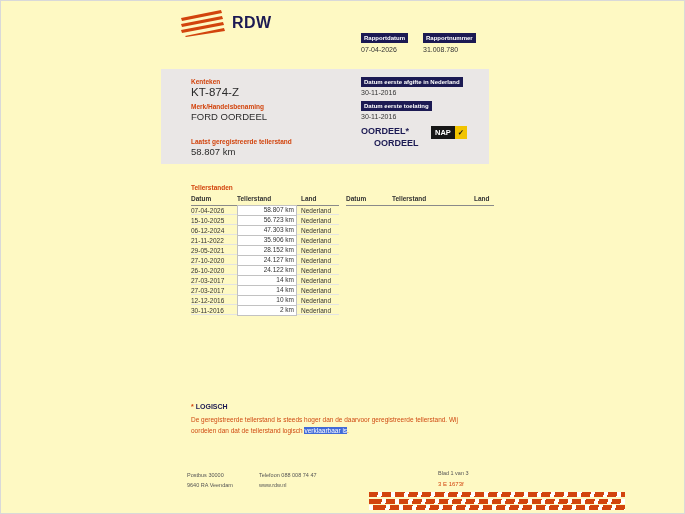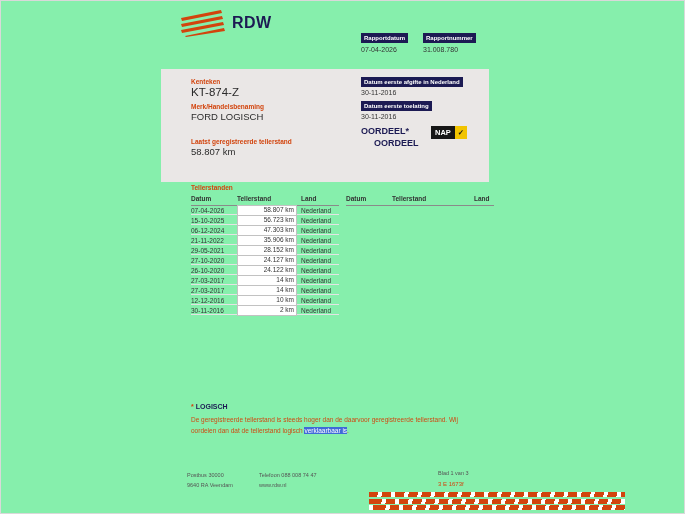--- a/index.html
+++ b/index.html
@@ -1,31 +1,31 @@
 <!DOCTYPE html>
 <html><head>
 <meta charset="utf-8">
 <style>
   * { margin:0; padding:0; box-sizing:border-box; }
   html,body { width:685px; height:514px; background:#fff; font-family:"Liberation Sans", sans-serif; }
-  .page { position:absolute; inset:0; background:#86efac; border:1px solid #d9d9d9; overflow:hidden; }
+  .page { position:absolute; inset:0; background:#fef9c3; border:1px solid #d9d9d9; overflow:hidden; }
 
   
   .logo { position:absolute; left:178px; top:8px; display:flex; align-items:center; gap:7px; }
   .logo-text { font-size:16px; font-weight:bold; color:#1c1a53; letter-spacing:.5px; }
   .doc-title { position:absolute; left:360px; top:11px; font-size:13px; font-weight:bold; color:#d2440d; }
   .chip { background:#1c1a53; color:#fff; font-size:6px; font-weight:bold; padding:2px 3px; display:inline-block; }
   .meta-label-1 { position:absolute; left:360px; top:32px; }
   .meta-label-2 { position:absolute; left:422px; top:32px; }
   .meta-val { position:absolute; font-size:7px; color:#333; }
   .meta-val-1 { left:360px; top:45px; }
   .meta-val-2 { left:422px; top:45px; }
 
   
-  .panel { position:absolute; left:160px; top:68px; width:328px; height:113px; background:#eae7e6; }
+  .panel { position:absolute; left:160px; top:68px; width:328px; height:95px; background:#eae7e6; }
   .p-lbl { position:absolute; font-size:6.5px; font-weight:bold; color:#d2440d; }
   .kenteken-label { left:30px; top:9px; }
   .kenteken-value { position:absolute; left:30px; top:17px; font-size:11.5px; color:#2b2b2b; }
   .merk-label { left:30px; top:34px; }
   .merk-value { position:absolute; left:30px; top:42px; font-size:9.5px; color:#2b2b2b; }
   .last-label { left:30px; top:69px; }
   .last-value { position:absolute; left:30px; top:77px; font-size:9.5px; color:#2b2b2b; }
   .chip-afgifte { position:absolute; left:200px; top:8px; }
   .val-afgifte { position:absolute; left:200px; top:20px; font-size:7px; color:#333; }
   .chip-toelating { position:absolute; left:200px; top:32px; }
@@ -90,21 +90,21 @@
   <span class="chip meta-label-1">Rapportdatum</span>
   <span class="chip meta-label-2">Rapportnummer</span>
   <span class="meta-val meta-val-1">07-04-2026</span>
   <span class="meta-val meta-val-2">31.008.780</span>
 
   <div class="panel">
     <span class="p-lbl kenteken-label">Kenteken</span>
     <span class="kenteken-value">KT-874-Z</span>
 
     <span class="p-lbl merk-label">Merk/Handelsbenaming</span>
-    <span class="merk-value">FORD LOGISCH</span>
+    <span class="merk-value">FORD OORDEEL</span>
 
     <span class="p-lbl last-label">Laatst geregistreerde tellerstand</span>
     <span class="last-value">58.807 km</span>
 
     <span class="chip chip-afgifte">Datum eerste afgifte in Nederland</span>
     <span class="val-afgifte">30-11-2016</span>
 
     <span class="chip chip-toelating">Datum eerste toelating</span>
     <span class="val-toelating">30-11-2016</span>
 

